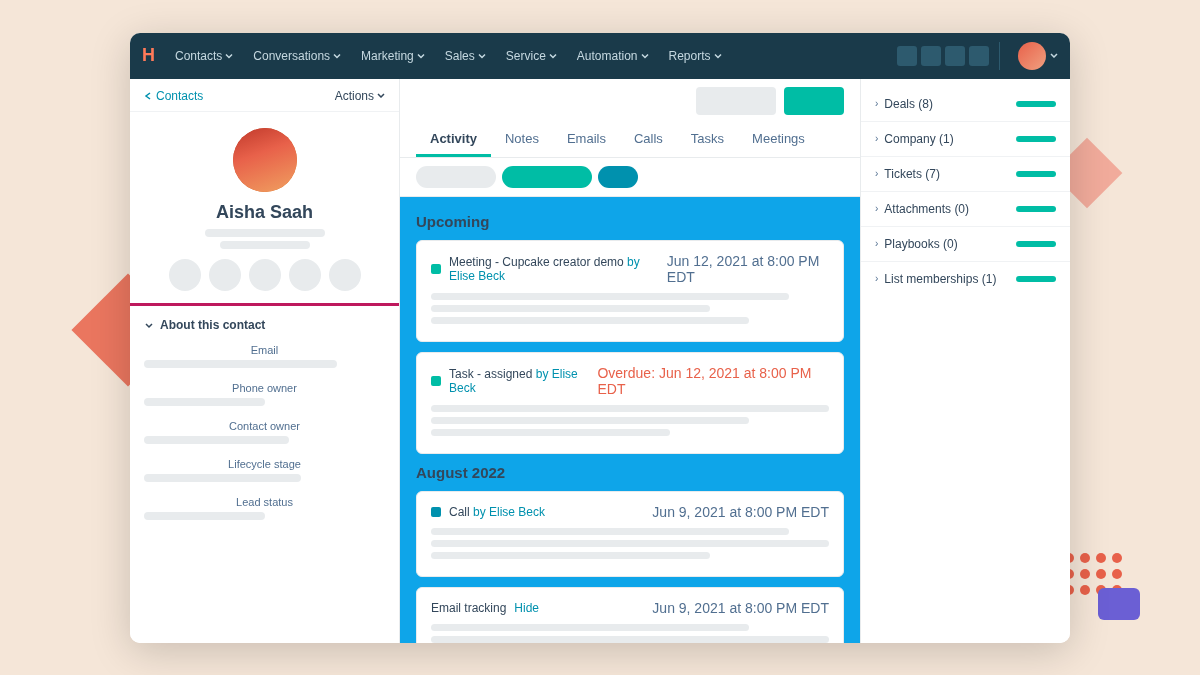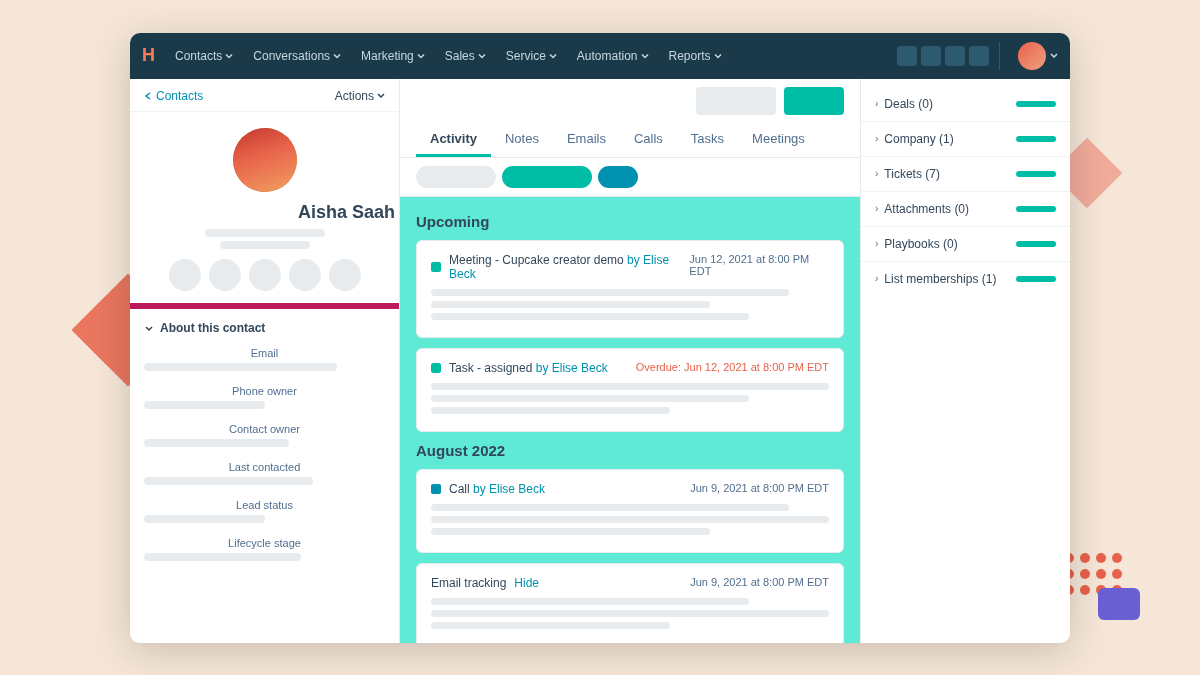--- a/index.html
+++ b/index.html
@@ -158,22 +158,22 @@
       font-size: 12px;
       display: flex;
       align-items: center;
       gap: 3px;
       cursor: pointer;
     }
 
     
     .profile-section {
       padding: 16px 4px 12px;
-      text-align: right;
-      border-bottom: 6px solid #be185d;
+      text-align: center;
+      border-bottom: 3px solid #be185d;
     }
     .profile-avatar {
       width: 64px;
       height: 64px;
       border-radius: 50%;
       background: linear-gradient(135deg, #c0392b, #e67e22);
       margin: 0 auto 10px;
       overflow: hidden;
       display: flex;
       align-items: center;
@@ -239,21 +239,21 @@
       height: 8px;
       background: #e8ebed;
       border-radius: 4px;
       width: 80%;
     }
     .field-skeleton.short { width: 50%; }
 
     
     .main {
       flex: 1;
-      background: #5eead4;
+      background: #0ea5e9;
       overflow-y: auto;
       display: flex;
       flex-direction: column;
     }
 
     
     .main-header {
       background: #fff;
       border-bottom: 1px solid #e8ebed;
       padding: 0 16px;
@@ -343,21 +343,21 @@
     }
     .activity-dot.green { background: #00bda5; }
     .activity-dot.blue { background: #0091ae; }
     .activity-title {
       font-weight: 400;
       color: #33475b;
       font-size: 12px;
     }
     .activity-title .link { color: #0091ae; }
     .activity-date {
-      font-size: 11px;
+      font-size: 14px;
       color: #516f90;
     }
     .activity-date.overdue { color: #e8614a; }
     .skeleton-line {
       height: 7px;
       background: #e8ebed;
       border-radius: 4px;
       margin-bottom: 5px;
     }
     .skeleton-line.w100 { width: 100%; }
@@ -537,30 +537,26 @@
         </div>
         <div class="field-group">
           <div class="field-label">Phone owner</div>
           <div class="field-skeleton short"></div>
         </div>
         <div class="field-group">
           <div class="field-label">Contact owner</div>
           <div class="field-skeleton" style="width:60%;"></div>
         </div>
         <div class="field-group">
-          <div class="field-label">Last contacted</div>
-          <div class="field-skeleton" style="width:70%;"></div>
+          <div class="field-label">Lifecycle stage</div>
+          <div class="field-skeleton" style="width:65%;"></div>
         </div>
         <div class="field-group">
           <div class="field-label">Lead status</div>
           <div class="field-skeleton short"></div>
-        </div>
-        <div class="field-group">
-          <div class="field-label">Lifecycle stage</div>
-          <div class="field-skeleton" style="width:65%;"></div>
         </div>
       </div>
     </div>
 
     <div class="main">
       <div class="main-header">
         <div class="main-header-top">
           <div class="header-btn-skeleton" style="width:80px;"></div>
           <div class="header-btn-skeleton" style="width:60px;background:#00bda5;"></div>
         </div>
@@ -644,21 +640,21 @@
           <div class="skeleton-line w60"></div>
         </div>
 
       </div>
     </div>
 
     <div class="right-panel">
       <div class="right-panel-item">
         <div class="right-panel-left">
           <span class="right-chevron">›</span>
-          <span>Deals (0)</span>
+          <span>Deals (8)</span>
         </div>
         <div class="right-panel-action"></div>
       </div>
       <div class="right-panel-item">
         <div class="right-panel-left">
           <span class="right-chevron">›</span>
           <span>Company (1)</span>
         </div>
         <div class="right-panel-action"></div>
       </div>

